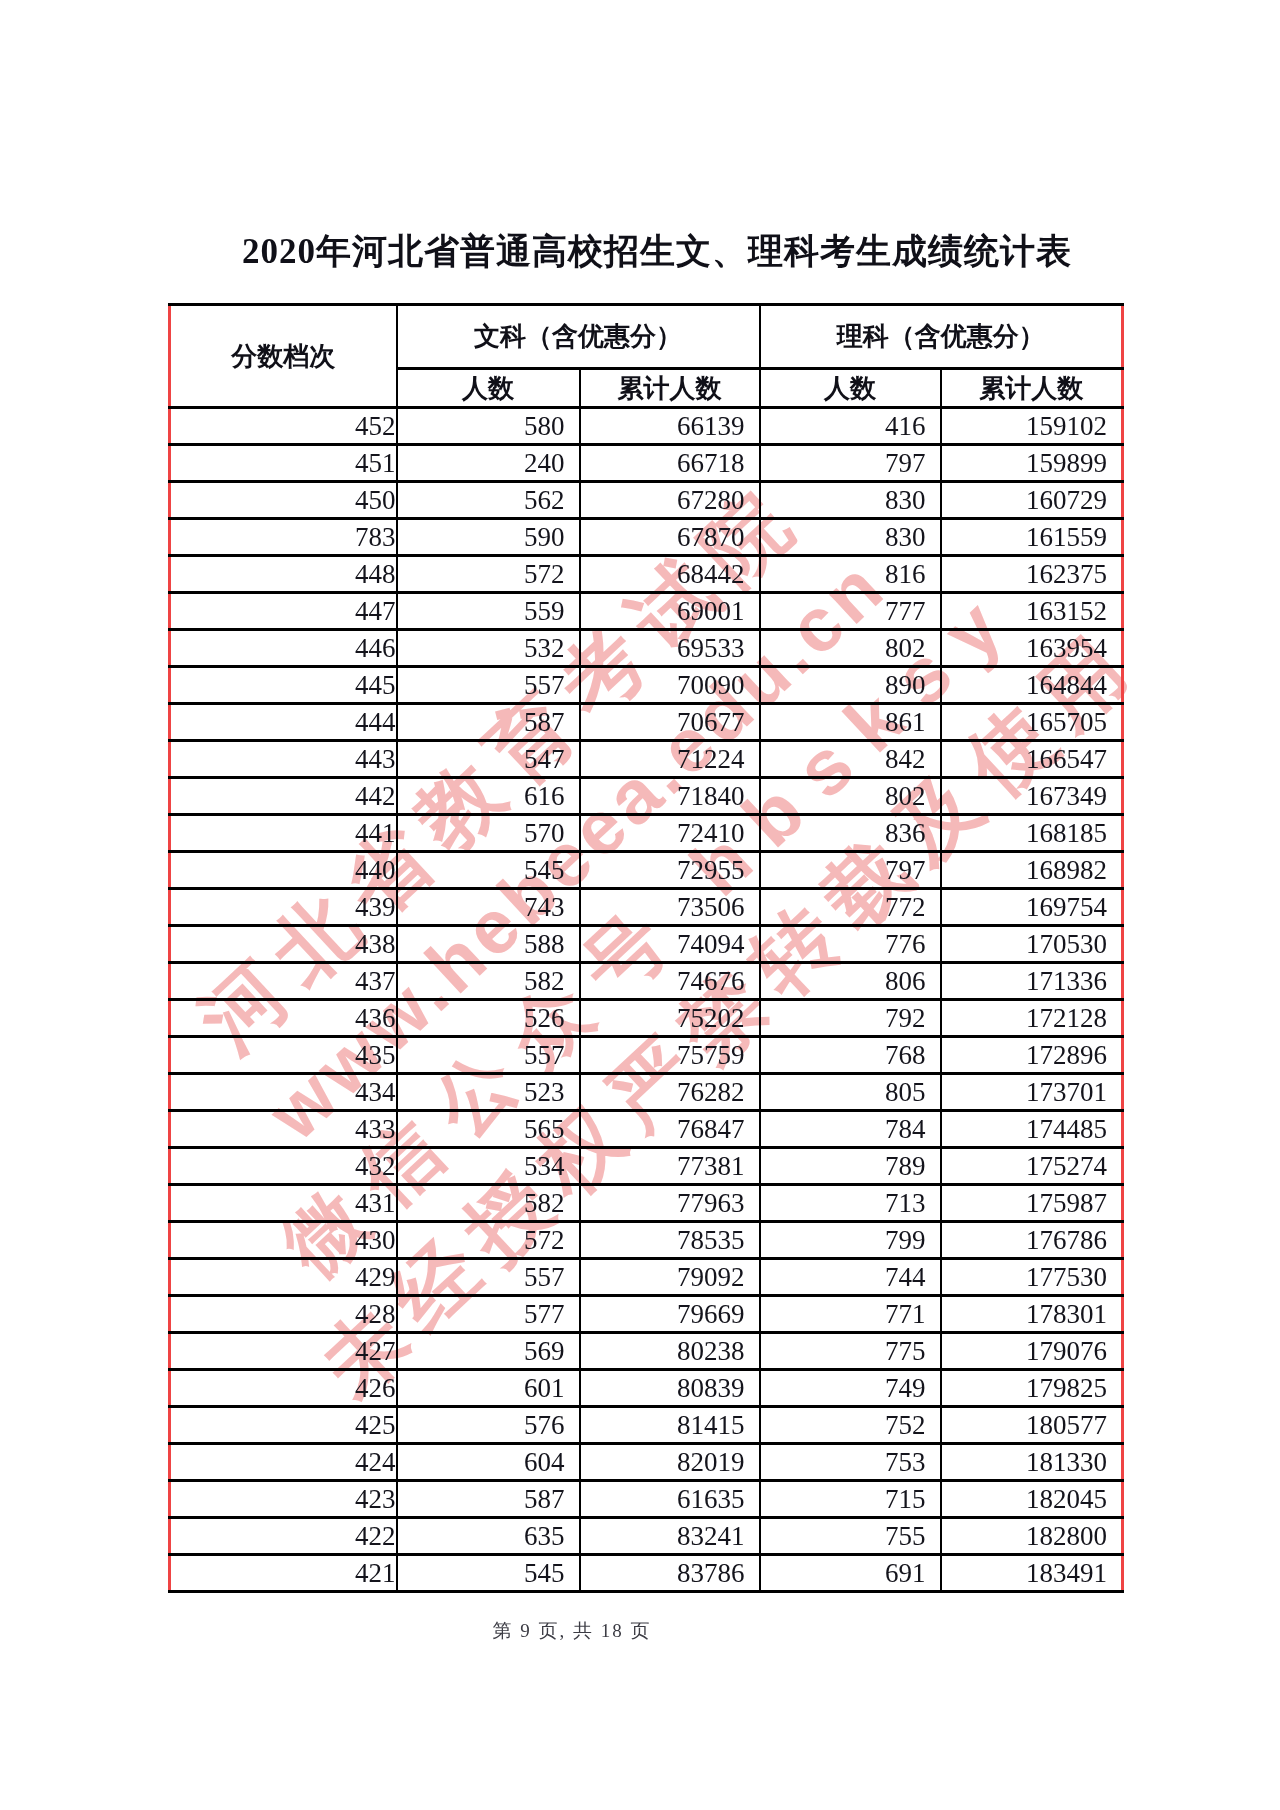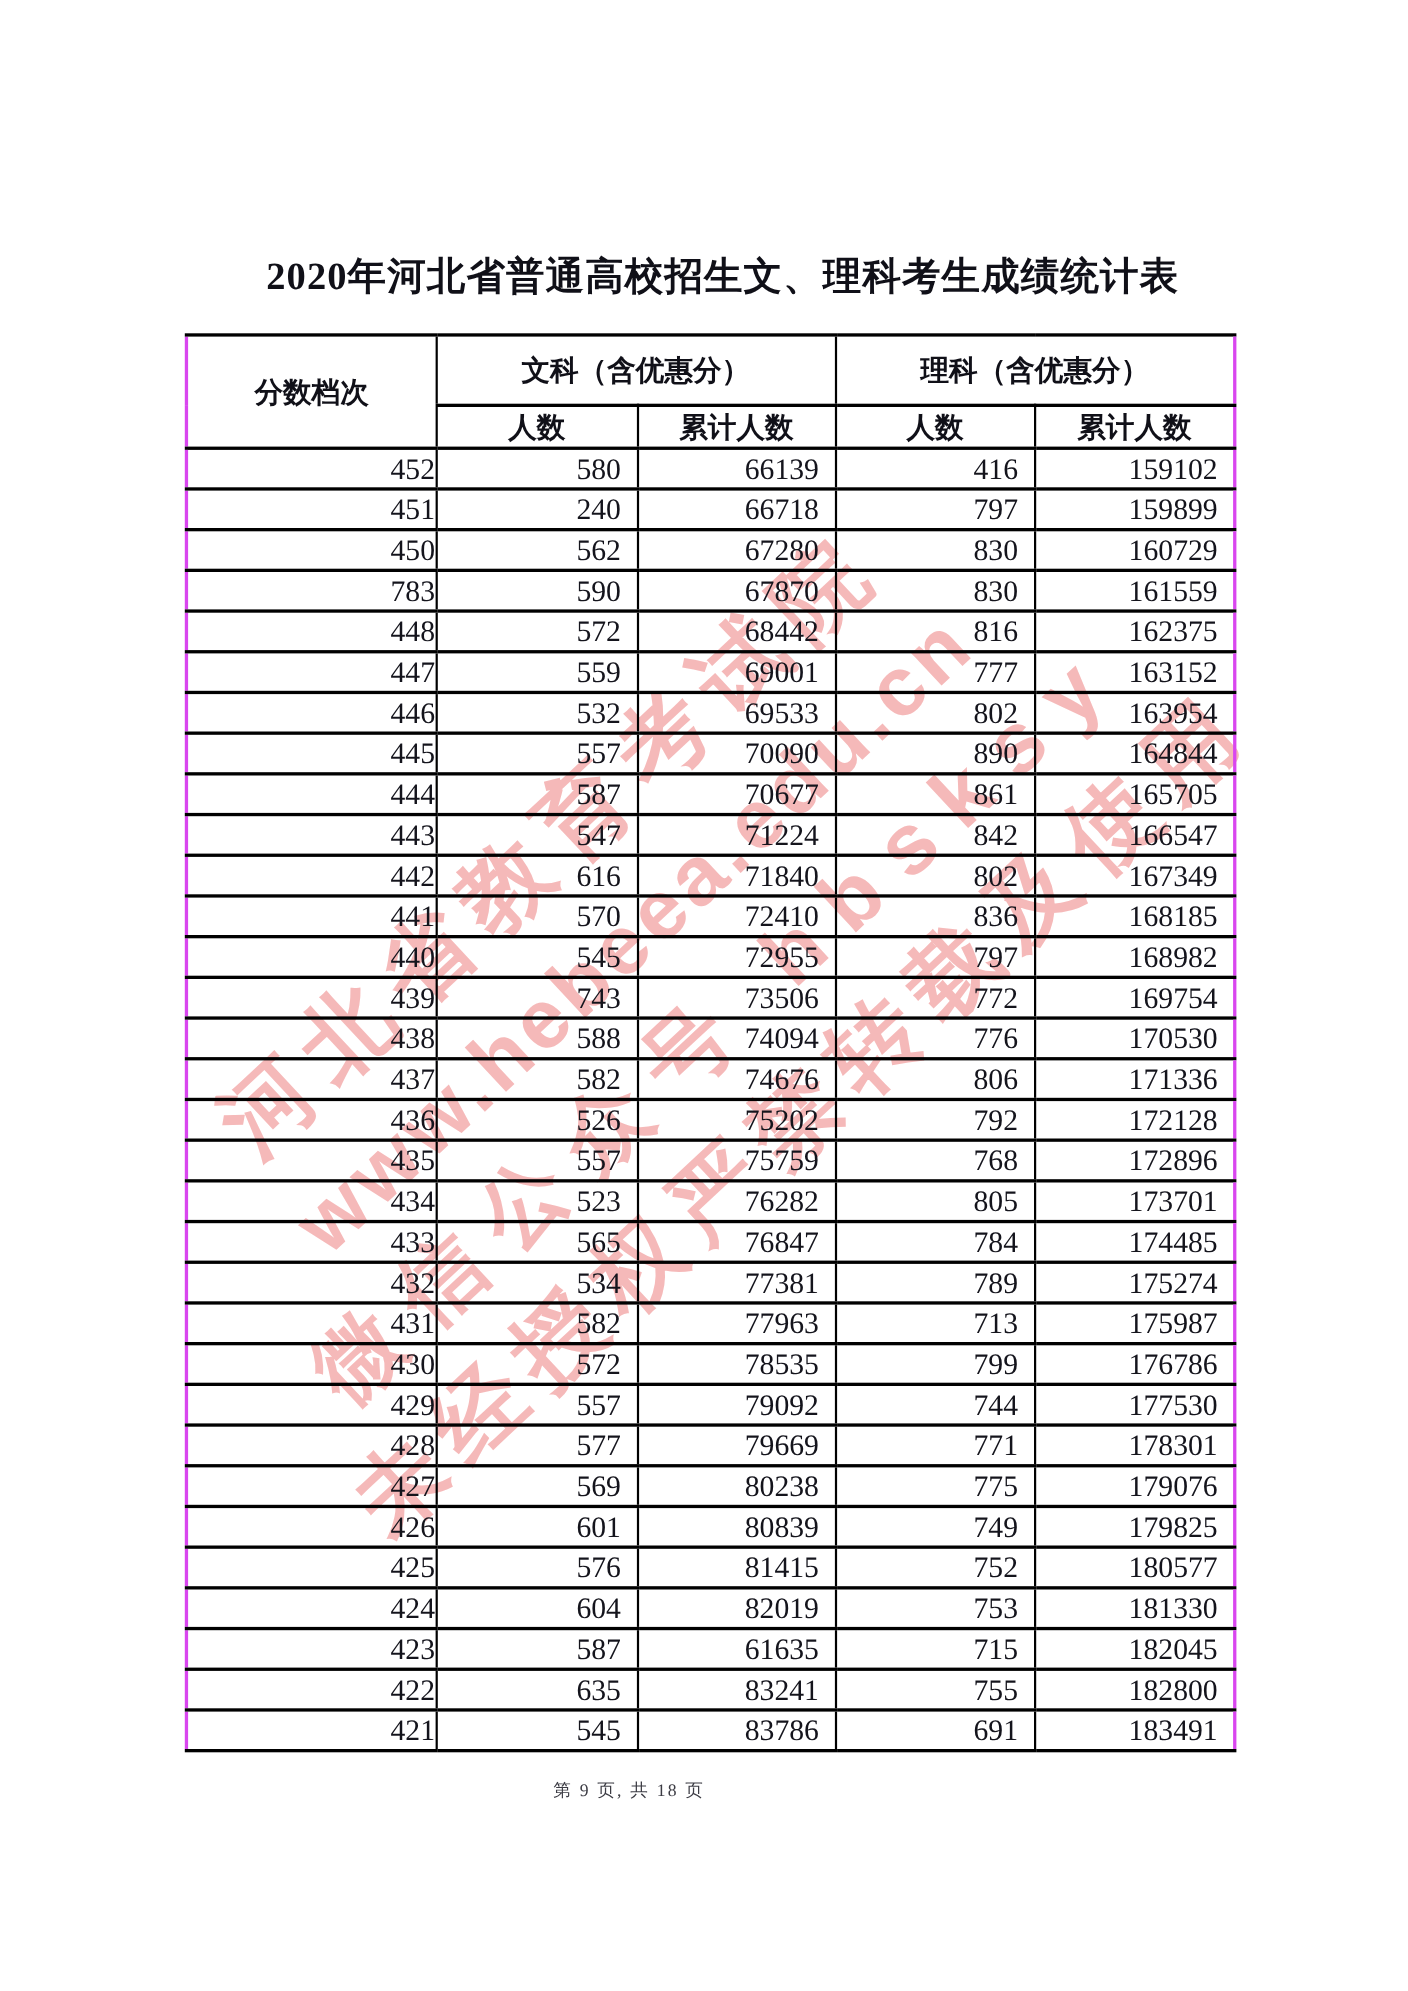--- a/index.html
+++ b/index.html
@@ -46,21 +46,21 @@
     color: #101018;
     margin-left: 17px;
   }
 
   .score-table {
     position: absolute;
     left: 168px; top: 303px;
     width: 953px;
     border-collapse: collapse;
     table-layout: fixed;
-    border: 3px solid #d946ef;
+    border: 3px solid #ef4444;
   }
   .score-table th, .score-table td {
     border: solid #000;
     border-width: 3px 2px;
     padding: 0;
     overflow: hidden;
   }
   .score-table th {
     font-size: 26px;
     font-weight: bold;
@@ -78,21 +78,21 @@
   }
   .score-table td.c-center {
     text-align: right;
     padding-right: 0;
   }
 
   .page-footer {
     position: absolute;
     left: 0; top: 1618px; width: 1144px;
     text-align: center;
-    font-size: 16px;
+    font-size: 19px;
     color: #3c3c44;
     letter-spacing: 2px;
   }
 </style>
 </head>
 <body>
 
 <div class="watermark" style="color: rgb(238, 129, 129);">
   <div class="wm-line wm-cjk">河北省教育考试院</div>
   <div class="wm-line wm-latin">www.hebeea.edu.cn</div>

